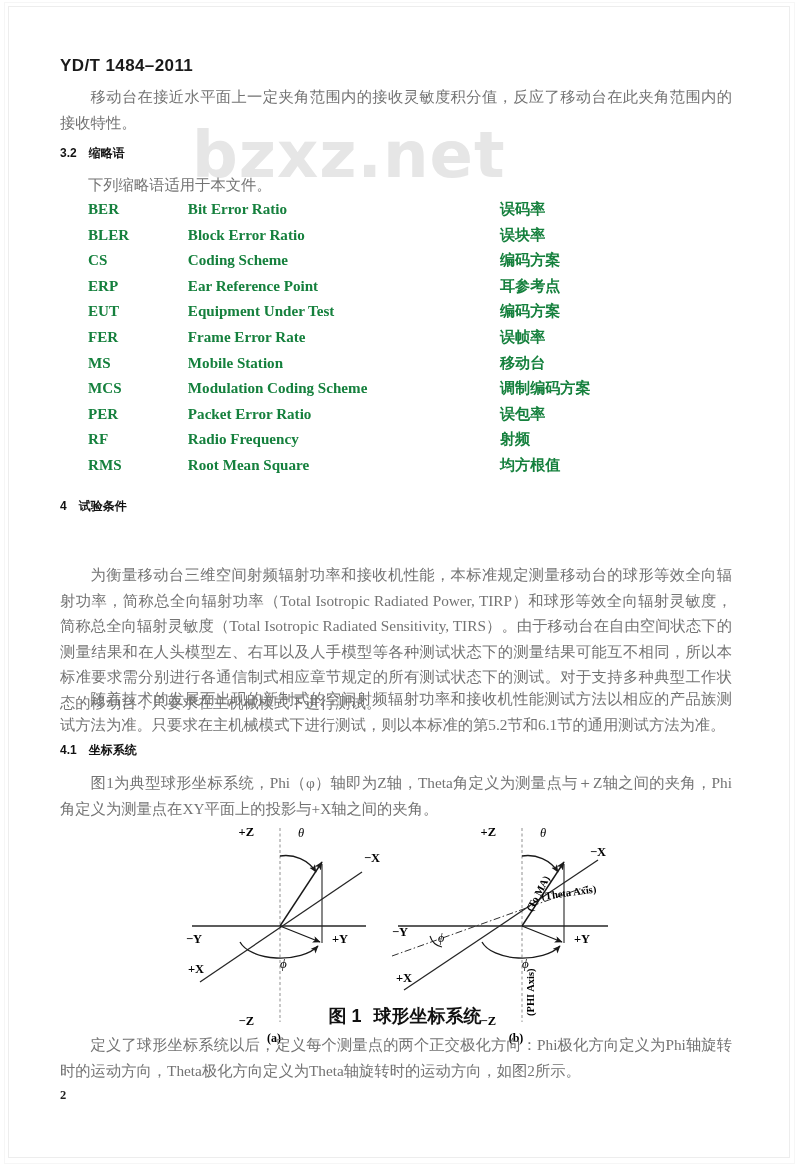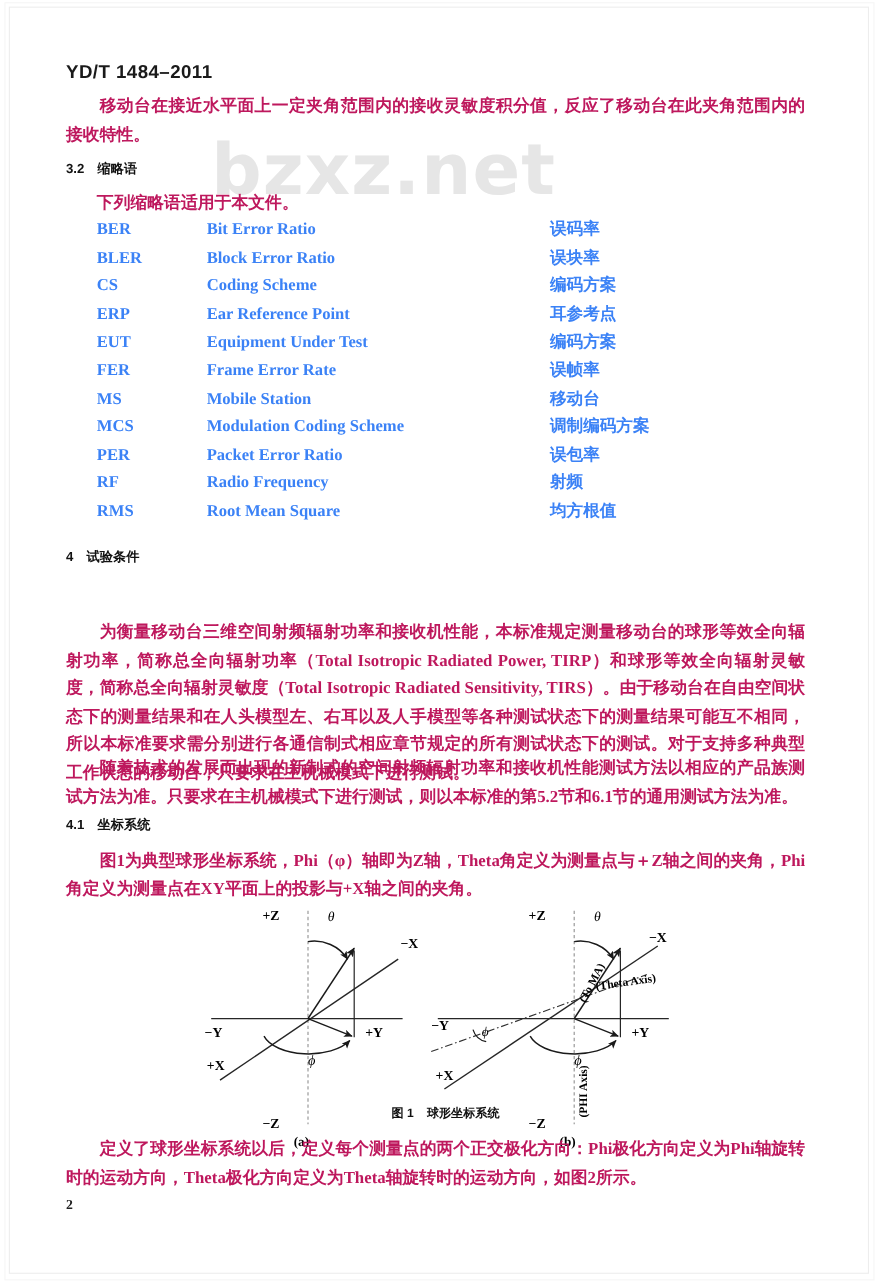--- a/index.html
+++ b/index.html
@@ -75,22 +75,22 @@
     letter-spacing: 0.4px;
     color: #1a1a1a;
   }
 
   
   .para {
     position: absolute;
     font-size: 15.3px;
     line-height: 25.6px;
     text-align: justify;
-    color: #be185d;
-    font-weight: 700;
+    color: #737373;
+    font-weight: 400;
   }
   .para.indent { text-indent: 2em; }
 
   .heading {
     position: absolute;
     font-family: "Liberation Sans", "DejaVu Sans", sans-serif;
     font-size: 12px;
     font-weight: bold;
     color: #121212;
     white-space: nowrap;
@@ -103,21 +103,21 @@
     left: 88px;
     top: 200px;
     width: 620px;
     border-collapse: collapse;
   }
   .abbr-table td {
     font-size: 15.1px;
     line-height: 18px;
     padding: 0 0 7.6px 0;
     vertical-align: baseline;
-    color: #3b82f6;
+    color: #15803d;
     font-weight: 600;
   }
   .abbr-table td.c-abbr { width: 96px; white-space: nowrap; }
   .abbr-table td.c-en   { width: 300px; }
   .abbr-table td.c-zh   { width: 200px; }
 
   
   .figure-wrap {
     position: absolute;
     left: 170px;
@@ -125,21 +125,21 @@
     width: 470px;
     height: 235px;
   }
   .fig-caption {
     position: absolute;
     left: 170px;
     top: 1004px;
     width: 470px;
     text-align: center;
     font-family: "Liberation Sans", "DejaVu Sans", sans-serif;
-    font-size: 11px;
+    font-size: 18px;
     font-weight: bold;
     color: #111;
   }
   .fig-caption .sp { display: inline-block; width: 12px; }
 
   .page-number {
     position: absolute;
     left: 60px;
     top: 1088px;
     font-size: 12.5px;

